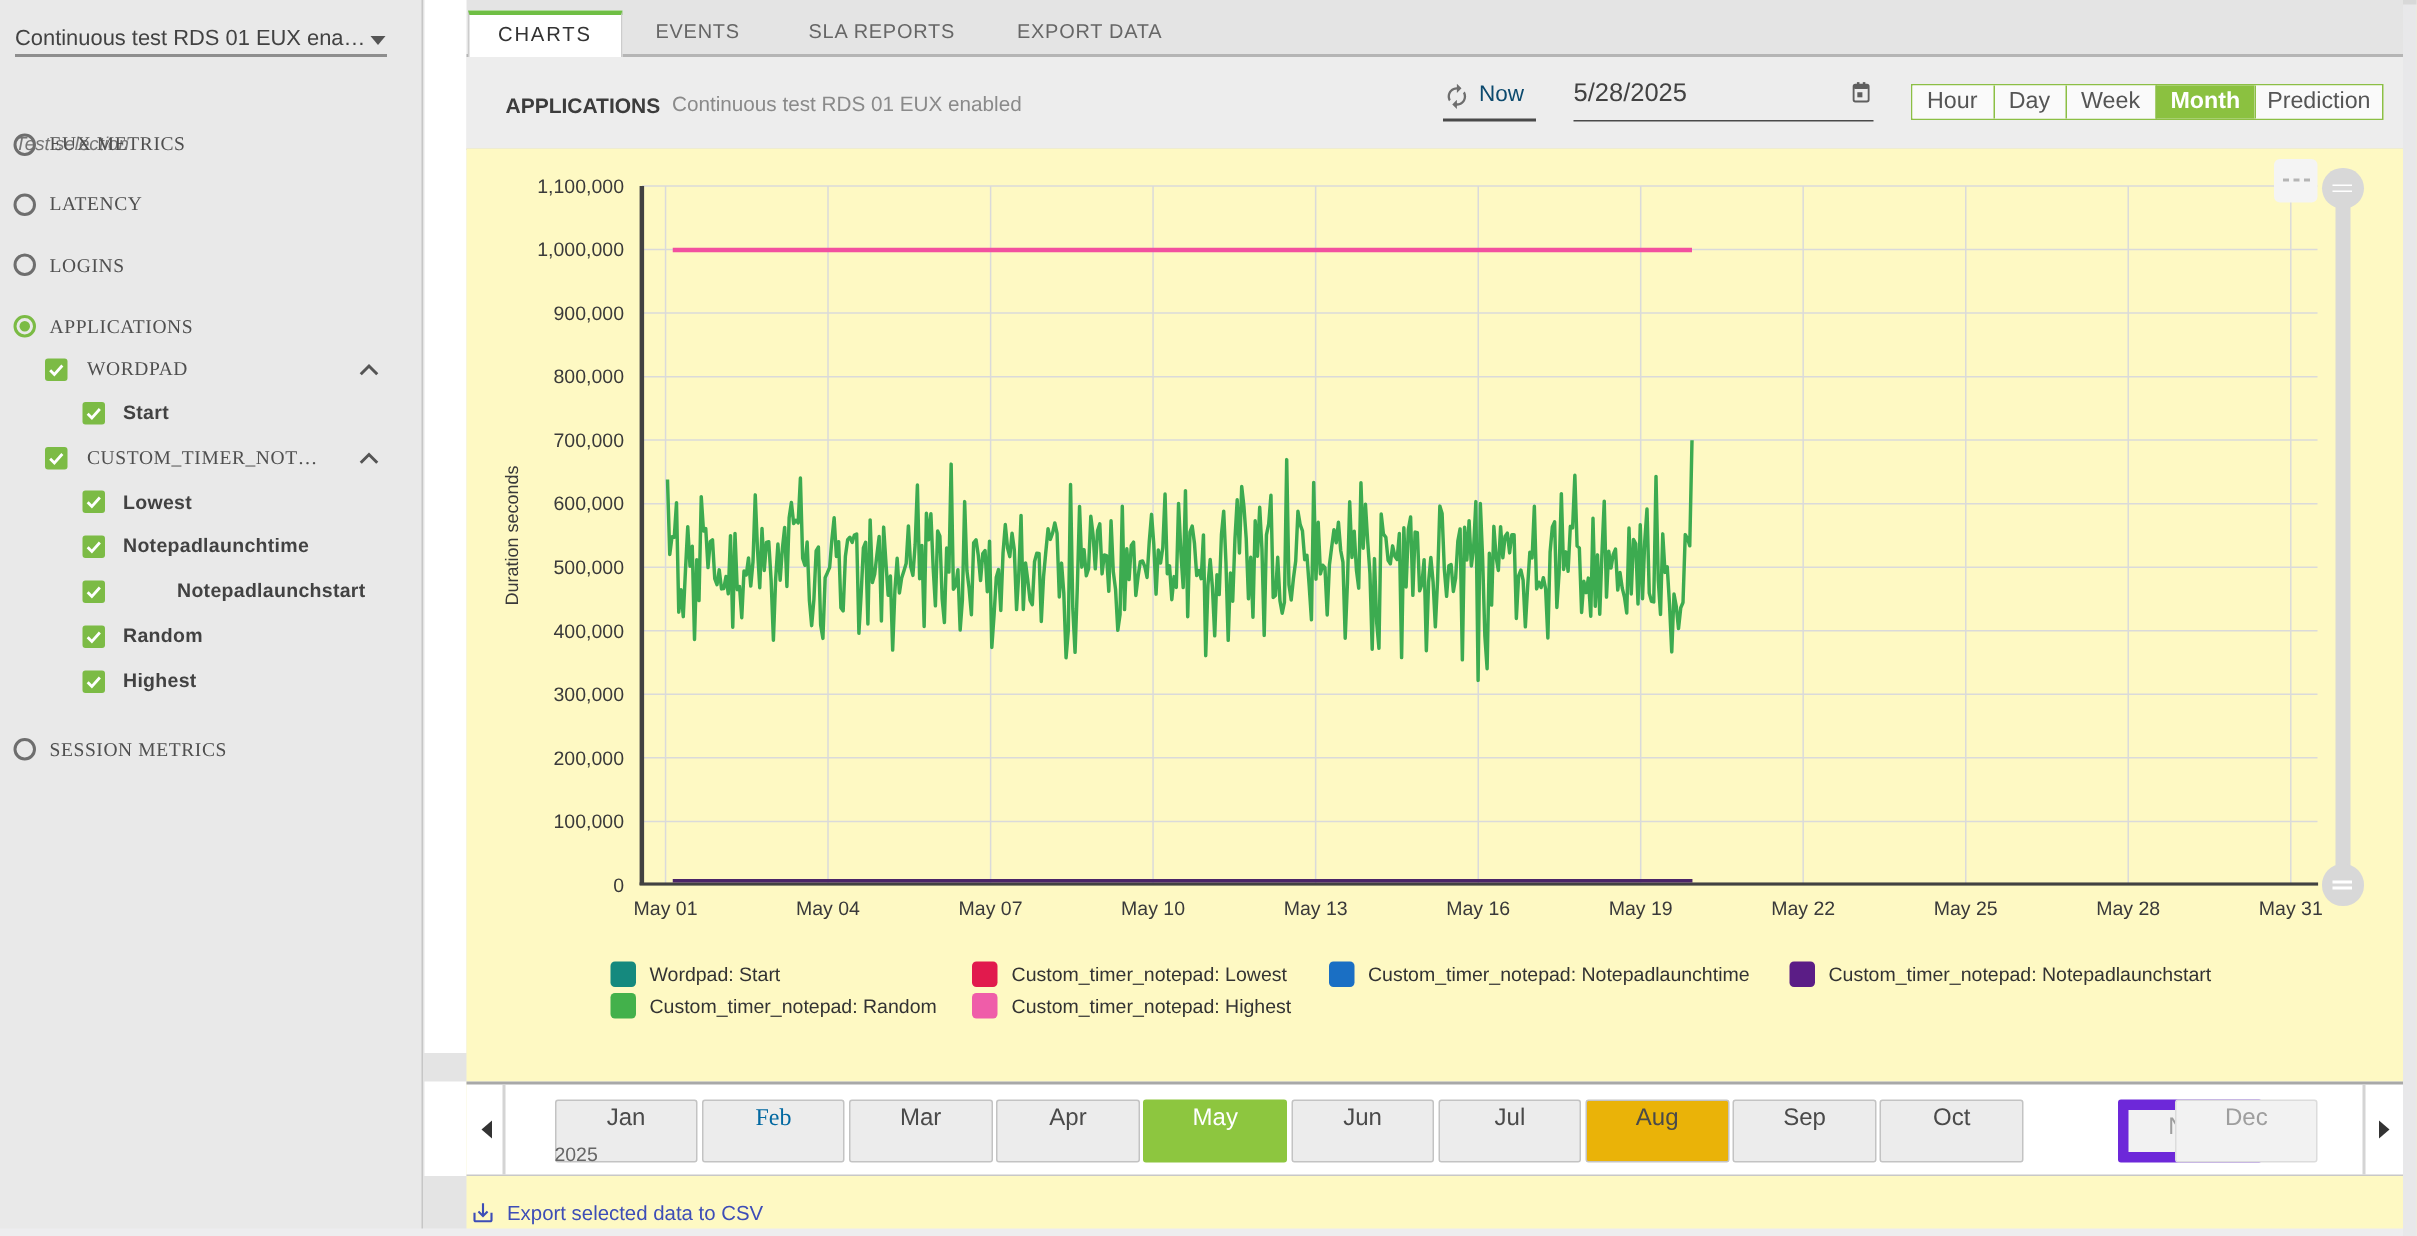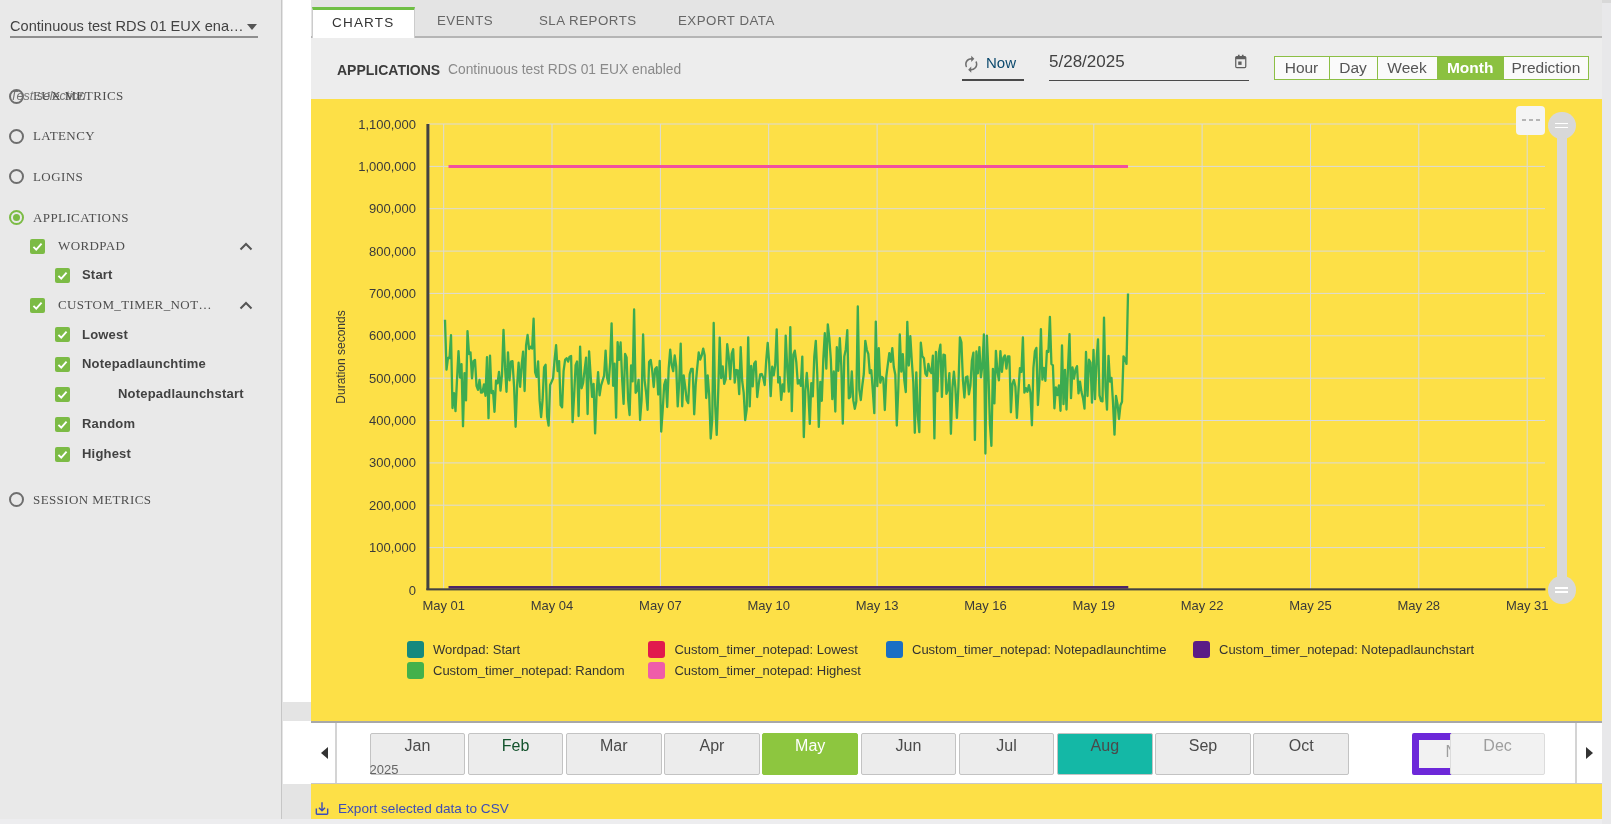--- a/index.html
+++ b/index.html
@@ -116,21 +116,21 @@
 <rect x="7.5" y="13" width="6" height="6" fill="#5f5f5f"></rect>
   </svg>
 <div style="position:absolute;left:1273.5px;top:56px;width:315.5px;height:24px;border:1px solid #8cbf45;background:#fafafa;">
   <div class="hbtn" style="width:54px;border-left:none;">Hour</div>
   <div class="hbtn" style="width:48px;">Day</div>
   <div class="hbtn" style="width:60px;">Week</div>
   <div class="hbtn" style="width:66.4px;background:#8bc140;color:#fff;font-weight:bold;">Month</div>
   <div class="hbtn" style="width:85px;">Prediction</div>
 </div>
 
-<div style="position:absolute;left:311px;top:99px;width:1291px;height:723px;background:#fde047;border-bottom:2px solid #b0b0b0;">
+<div style="position:absolute;left:311px;top:99px;width:1291px;height:723px;background:#fef9c3;border-bottom:2px solid #b0b0b0;">
   <svg width="1291" height="603" style="position:absolute;left:0;top:0;">
 <line x1="132.7" y1="25" x2="132.7" y2="491" stroke="#dadada" stroke-width="1"></line>
       <line x1="241.0" y1="25" x2="241.0" y2="491" stroke="#dadada" stroke-width="1"></line>
       <line x1="349.4" y1="25" x2="349.4" y2="491" stroke="#dadada" stroke-width="1"></line>
       <line x1="457.7" y1="25" x2="457.7" y2="491" stroke="#dadada" stroke-width="1"></line>
       <line x1="566.1" y1="25" x2="566.1" y2="491" stroke="#dadada" stroke-width="1"></line>
       <line x1="674.5" y1="25" x2="674.5" y2="491" stroke="#dadada" stroke-width="1"></line>
       <line x1="782.8" y1="25" x2="782.8" y2="491" stroke="#dadada" stroke-width="1"></line>
       <line x1="891.1" y1="25" x2="891.1" y2="491" stroke="#dadada" stroke-width="1"></line>
       <line x1="999.5" y1="25" x2="999.5" y2="491" stroke="#dadada" stroke-width="1"></line>
@@ -206,27 +206,27 @@
     <div style="position:absolute;left:7px;top:15px;width:13px;height:1.8px;background:#fff;"></div>
   </div>
 </div>
 
 <div style="position:absolute;left:311px;top:720.5px;width:1291px;height:63px;background:#fff;border-top:2px solid #a8a8a8;border-bottom:1px solid #c8c8c8;">
   <div style="position:absolute;left:0;top:0;width:26px;height:100%;border-right:2px solid #d4d4d4;"></div>
   <div style="position:absolute;left:10px;top:24px;width:0;height:0;border-top:6.5px solid transparent;border-bottom:6.5px solid transparent;border-right:7px solid #333;"></div>
   <div style="position:absolute;left:1263.5px;top:0;width:26px;height:100%;border-left:2px solid #d4d4d4;"></div>
   <div style="position:absolute;left:1275px;top:24px;width:0;height:0;border-top:6.5px solid transparent;border-bottom:6.5px solid transparent;border-left:7px solid #333;"></div>
   <div class="mbtn" style="left:58.6px;background:#ececec;border:1px solid #c3c3c3;color:#4a4a4a;">Jan</div>
-    <div class="mbtn" style="left:156.8px;background:#ececec;border:1px solid #c3c3c3;color:#14532d;">Feb</div>
+    <div class="mbtn" style="left:156.8px;background:#ececec;border:1px solid #c3c3c3;color:#0369a1;font-family:Liberation Serif, serif;">Feb</div>
     <div class="mbtn" style="left:255.0px;background:#ececec;border:1px solid #c3c3c3;color:#4a4a4a;">Mar</div>
     <div class="mbtn" style="left:353.2px;background:#ececec;border:1px solid #c3c3c3;color:#4a4a4a;">Apr</div>
     <div class="mbtn" style="left:451.4px;background:#8dc63f;border:1px solid #8dc63f;color:#fff;">May</div>
     <div class="mbtn" style="left:549.6px;background:#ececec;border:1px solid #c3c3c3;color:#4a4a4a;">Jun</div>
     <div class="mbtn" style="left:647.8px;background:#ececec;border:1px solid #c3c3c3;color:#4a4a4a;">Jul</div>
-    <div class="mbtn" style="left:746.0px;background:#14b8a6;border:1px solid #c3c3c3;color:#4a4a4a;">Aug</div>
+    <div class="mbtn" style="left:746.0px;background:#eab308;border:1px solid #c3c3c3;color:#4a4a4a;">Aug</div>
     <div class="mbtn" style="left:844.2px;background:#ececec;border:1px solid #c3c3c3;color:#4a4a4a;">Sep</div>
     <div class="mbtn" style="left:942.4px;background:#ececec;border:1px solid #c3c3c3;color:#4a4a4a;">Oct</div>
     <div class="mbtn" style="left:1101px;background:#f2f2f2;border:7px solid #6d28d9;color:#9e9e9e;">Nov</div>
     <div class="mbtn" style="left:1138.8px;background:#f2f2f2;border:1px solid #dcdcdc;color:#9e9e9e;">Dec</div>
   <div style="position:absolute;left:58.6px;top:39px;font-size:13px;color:#666;">2025</div>
 </div>
 
 <svg width="18" height="17" viewBox="0 0 24 24" style="position:absolute;left:313px;top:800px;" fill="#3d4db7">
 <path d="M19 12v7H5v-7H3v7c0 1.1.9 2 2 2h14c1.1 0 2-.9 2-2v-7h-2zm-6 .67l2.59-2.58L17 11.5l-5 5-5-5 1.41-1.41L11 12.67V3h2v9.67z"></path>
   </svg>

